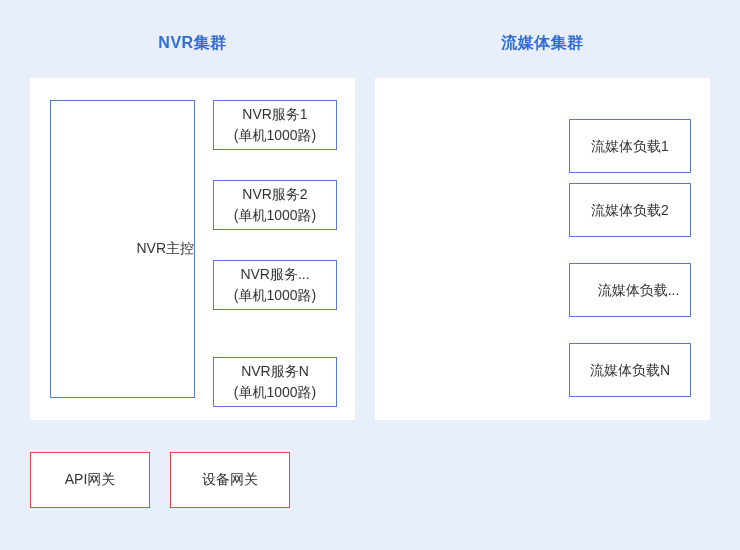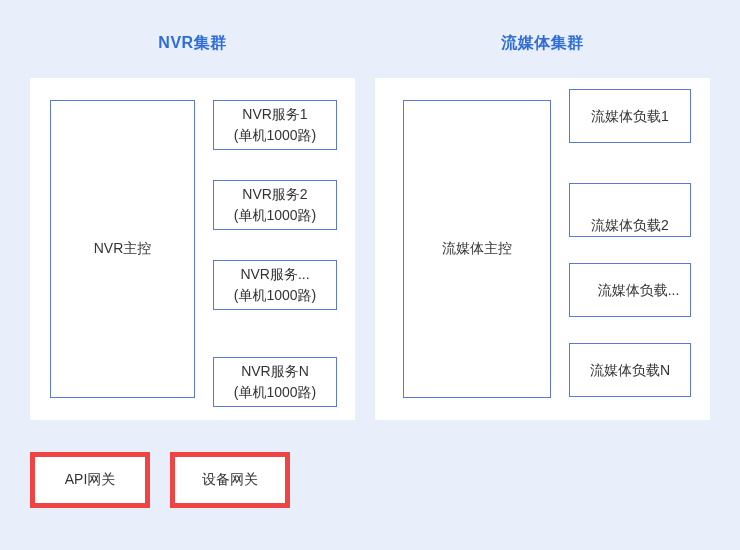--- a/index.html
+++ b/index.html
@@ -36,21 +36,21 @@
   #panel-media { left: 375px; width: 335px; }
 
   .master {
     position: absolute;
     top: 22px;
     height: 298px;
     border: 1px solid #5b79d3;
     background: #ffffff;
     display: flex;
     align-items: center;
-    justify-content: center;
+    justify-content: flex-end;
     font-size: 14px;
     color: #333333;
     box-sizing: border-box;
   }
   #panel-nvr .master   { left: 20px; width: 145px; }
   #panel-media .master { left: 28px; width: 148px; }
 
   .node {
     position: absolute;
     height: 50px;
@@ -66,31 +66,31 @@
     box-sizing: border-box;
     text-align: center;
   }
   #panel-nvr .node   { left: 183px; width: 124px; }
   #panel-media .node { left: 194px; width: 122px; height: 54px; }
 
   .n1 { top: 22px; }
   .n2 { top: 102px; }
   .n3 { top: 182px; }
   .n4 { top: 279px; }
-  #panel-media .n1 { top: 11px; }
-  #panel-media .n2 { top: 105px; justify-content: flex-end; }
+  #panel-media .n1 { top: 41px; }
+  #panel-media .n2 { top: 105px; }
   #panel-media .n3 { top: 185px; padding-left: 17px; }
   #panel-media .n4 { top: 265px; }
 
   .gateway {
     position: absolute;
     top: 452px;
     width: 120px;
     height: 56px;
-    border: 5px solid #ef4444;
+    border: 1px solid #ef4444;
     background: #ffffff;
     display: flex;
     align-items: center;
     justify-content: center;
     font-size: 14px;
     color: #333333;
     box-sizing: border-box;
   }
   #gw-api    { left: 30px; }
   #gw-device { left: 170px; }
@@ -121,23 +121,20 @@
       <div>NVR服务...</div>
       <div>(单机1000路)</div>
     </div>
     <div class="node n4">
       <div>NVR服务N</div>
       <div>(单机1000路)</div>
     </div>
   </div>
 
   <div class="panel" id="panel-media">
-    <div class="master">
-      <span>流媒体主控</span>
-    </div>
 
     <div class="node n1">
       <div>流媒体负载1</div>
     </div>
     <div class="node n2">
       <div>流媒体负载2</div>
     </div>
     <div class="node n3">
       <div>流媒体负载...</div>
     </div>

